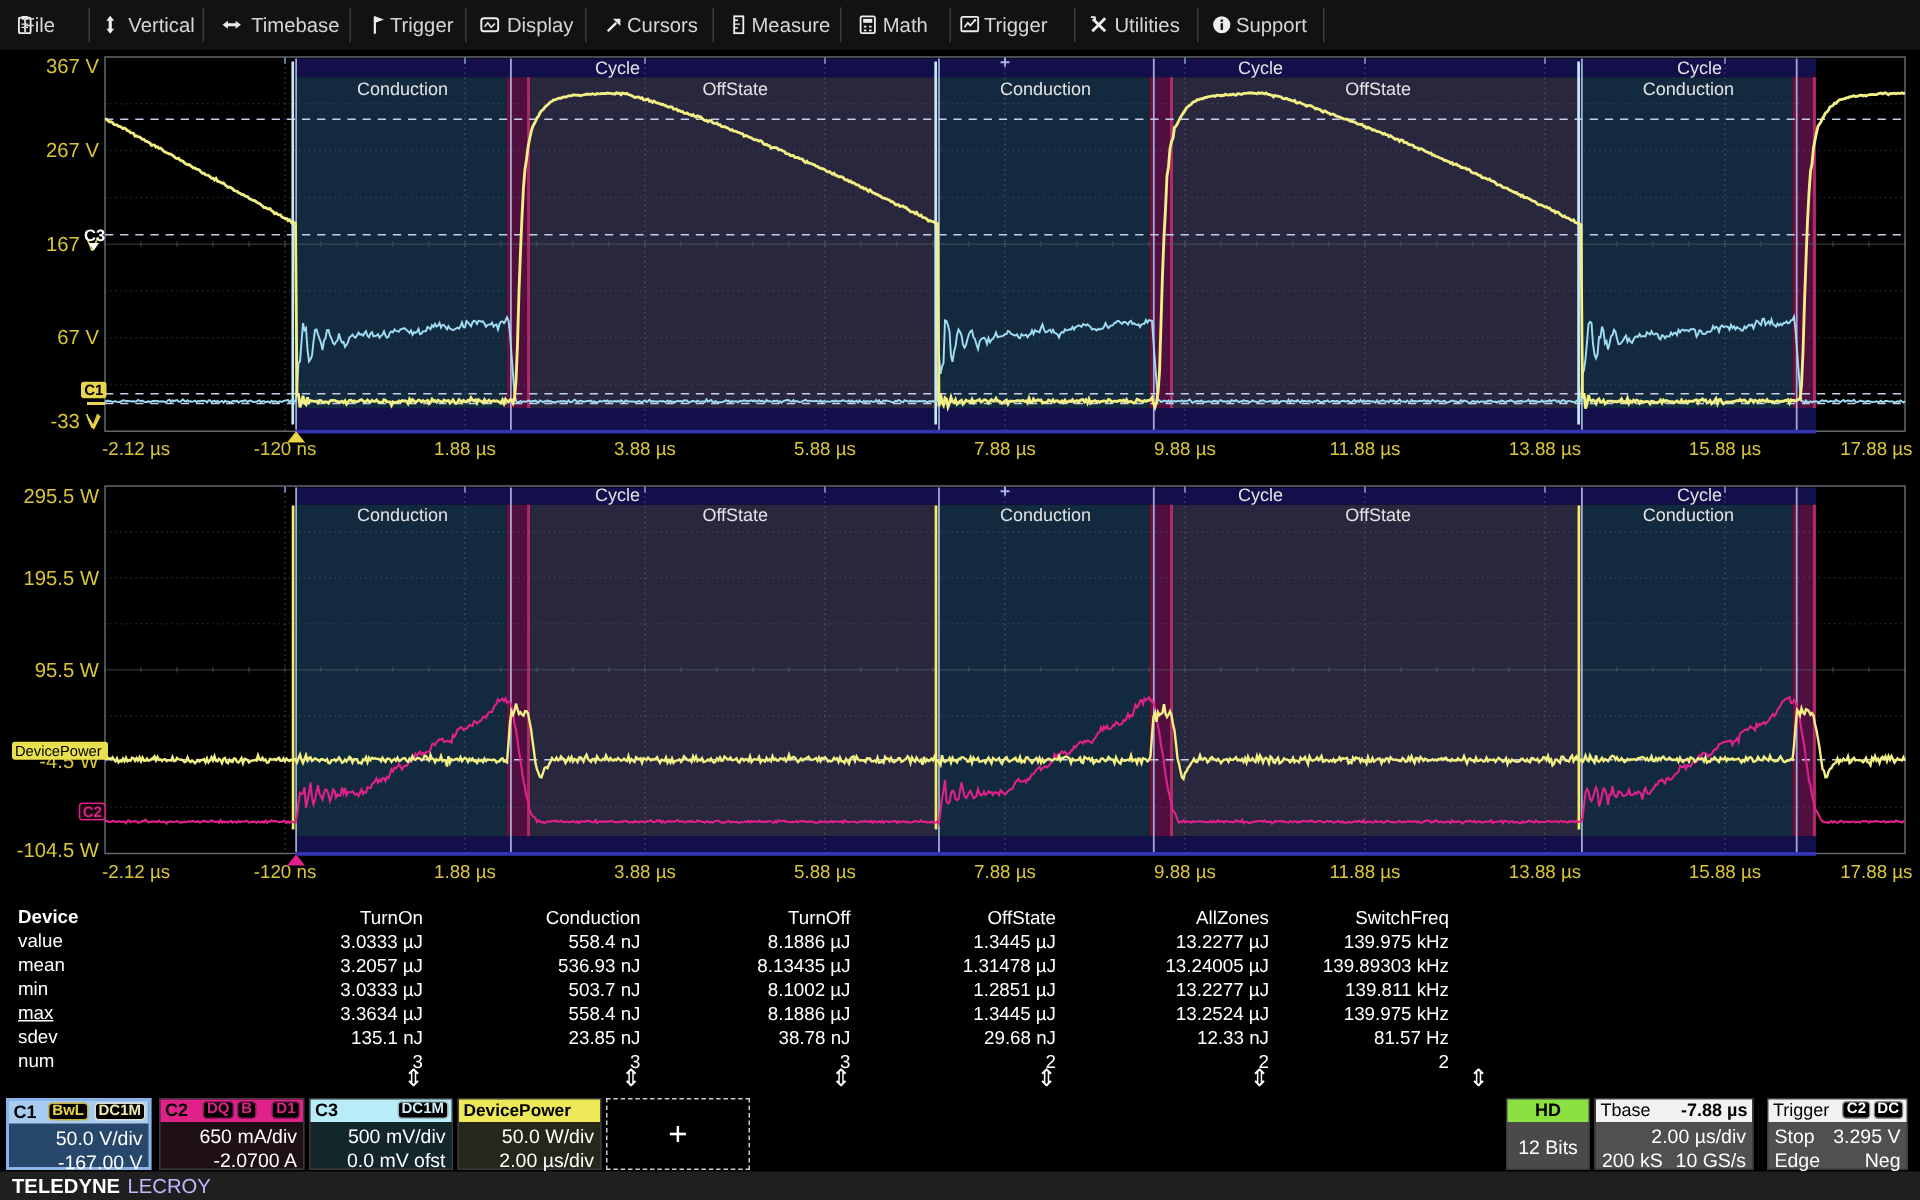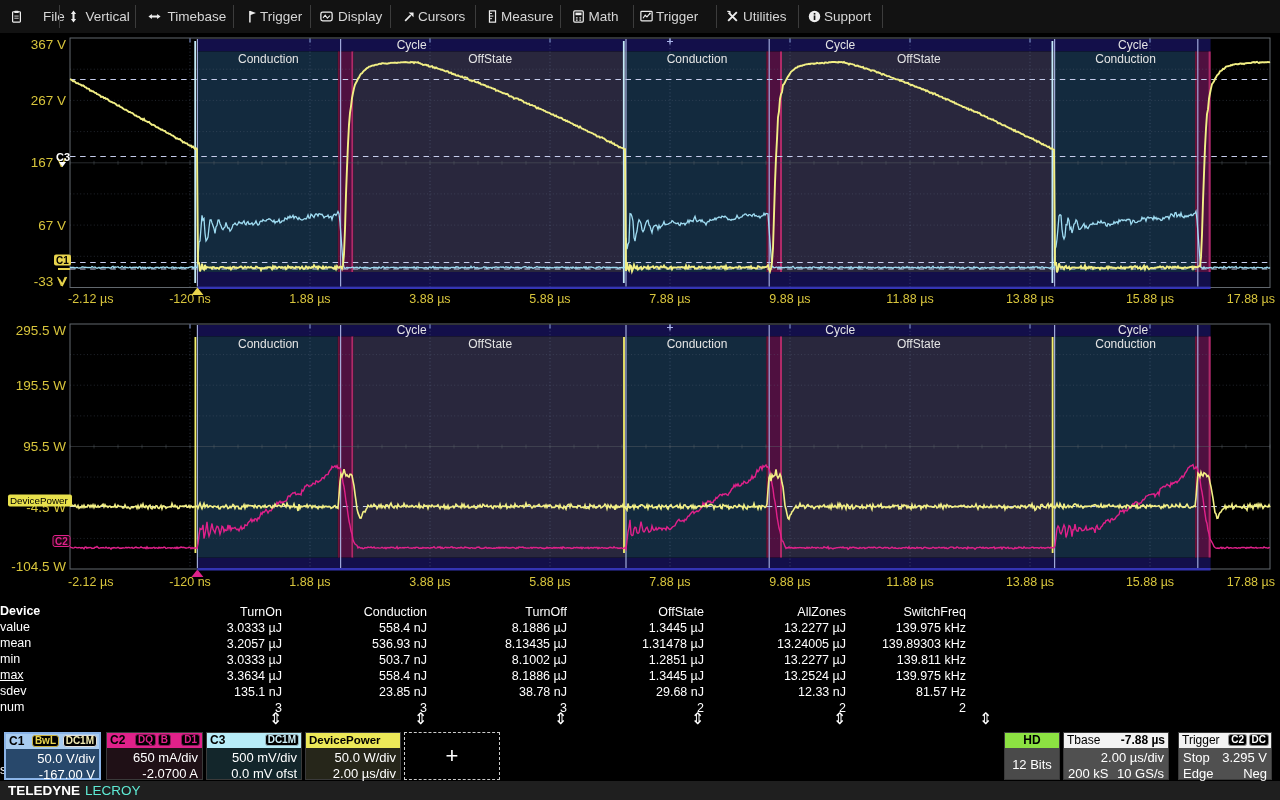--- a/index.html
+++ b/index.html
@@ -3,21 +3,21 @@
 <style>
   * { margin:0; padding:0; box-sizing:border-box; }
   html,body { width:1280px; height:800px; background:#000; overflow:hidden;
               font-family:"Liberation Sans", sans-serif; }
   .abs { position:absolute; }
   #menubar { position:absolute; left:0; top:0; width:1280px; height:33px; background:#121212; }
   .mi { position:absolute; top:0; height:33px; color:#d6d6d6; font-size:13.5px; line-height:33px; }
   .sep { position:absolute; top:5px; width:1px; height:23px; background:#3c3c3c; }
   .micon { position:absolute; top:10px; }
   #table { position:absolute; left:0; top:600px; width:1000px; height:132px; color:#fff; font-size:12.5px; }
-  .trow { position:absolute; left:0; }
+  .trow { position:absolute; left:12px; }
   .tcol { position:absolute; text-align:right; white-space:pre-line; line-height:16px; }
   .cbox { position:absolute; top:732px; height:48px; font-size:12.5px; }
   .chead { height:14.5px; font-size:12px; font-weight:bold; color:#000; line-height:14px; padding:0 3px; position:relative;}
   .cbody { position:absolute; left:0; right:0; top:14.5px; bottom:0; color:#fff; text-align:right; padding:2.5px 4px 0 4px; line-height:15.5px; font-size:13px;}
   .badge { display:inline-block; background:#000; border-radius:3px; font-size:10px; font-weight:bold;
            padding:0 2px; line-height:10px; border:1px solid rgba(255,255,255,0.55); vertical-align:2px; }
   #tdlbar { position:absolute; left:0; top:781px; width:1280px; height:19px; background:#1f1f1f;
             color:#fff; font-size:13.5px; line-height:19px; }
 </style></head>
 <body>
@@ -185,21 +185,21 @@
     <text x="10" y="504" font-size="9.8" fill="#000000" text-anchor="start" font-weight="normal" font-family="Liberation Sans, sans-serif">DevicePower</text>
     <rect x="53" y="535.5" width="17" height="11" rx="2" fill="#1a060f" stroke="#e0218a" stroke-width="1"></rect>
     <text x="61.5" y="544.5" font-size="10" fill="#e0218a" text-anchor="middle" font-weight="bold" font-family="Liberation Sans, sans-serif">C2</text>
   </svg>
 <div id="menubar">
     <svg class="micon" width="13" height="13" viewBox="0 0 15 15" style="left:10px">
       <rect x="3" y="2" width="9" height="12" rx="1" fill="none" stroke="#eee" stroke-width="1.4"></rect>
       <rect x="5" y="0.8" width="5" height="2.8" rx="0.8" fill="#eee"></rect>
       <path d="M5 7h5M5 9.5h5" stroke="#eee" stroke-width="1"></path>
     </svg>
-    <div class="mi" style="left:43px">File</div>
+    <div class="mi" style="left:15px">File</div>
     <svg class="micon" width="13" height="13" viewBox="0 0 15 15" style="left:67px">
       <path d="M7.5 0.5 L10.5 4.5 H8.7 V10.5 H10.5 L7.5 14.5 L4.5 10.5 H6.3 V4.5 H4.5 Z" fill="#eee"></path>
     </svg>
     <div class="mi" style="left:85.5px">Vertical</div>
     <svg class="micon" width="13" height="13" viewBox="0 0 15 15" style="left:148px">
       <path d="M0.5 7.5 L4.5 4.5 V6.3 H10.5 V4.5 L14.5 7.5 L10.5 10.5 V8.7 H4.5 V10.5 Z" fill="#eee"></path>
     </svg>
     <div class="mi" style="left:167.5px">Timebase</div>
     <svg class="micon" width="13" height="13" viewBox="0 0 15 15" style="left:246px">
       <path d="M4.5 14.5V1.2" stroke="#eee" stroke-width="1.7"></path>
@@ -342,12 +342,12 @@
     </div>
   </div>
 <div class="cbox" style="left:1063px; width:106px; border:1px solid #3a3a3a; background:#505050;">
     <div class="chead" style="background:#f2f2f2;"><span style="font-weight:normal">Tbase</span><span style="position:absolute;right:3px;font-weight:bold">-7.88 µs</span></div>
     <div class="cbody">2.00 µs/div<br><span style="float:left">200 kS</span>10 GS/s</div>
   </div>
 <div class="cbox" style="left:1178px; width:94px; border:1px solid #3a3a3a; background:#505050;">
     <div class="chead" style="background:#f2f2f2;"><span style="font-weight:normal">Trigger</span><span style="position:absolute;right:24px;top:1px" class="badge"><span style="color:#fff">C2</span></span><span style="position:absolute;right:2px;top:1px" class="badge"><span style="color:#fff">DC</span></span></div>
     <div class="cbody"><span style="float:left">Stop</span>3.295 V<br><span style="float:left">Edge</span>Neg</div>
   </div>
-<div id="tdlbar"><span style="margin-left:8px; font-weight:bold;">TELEDYNE</span><span style="color:#5eead4; margin-left:5px;text-align:right;">LECROY</span></div>
+<div id="tdlbar"><span style="margin-left:8px; font-weight:bold;">TELEDYNE</span><span style="color:#c4b5fd; margin-left:5px;text-align:right;">LECROY</span></div>
 </body></html>

